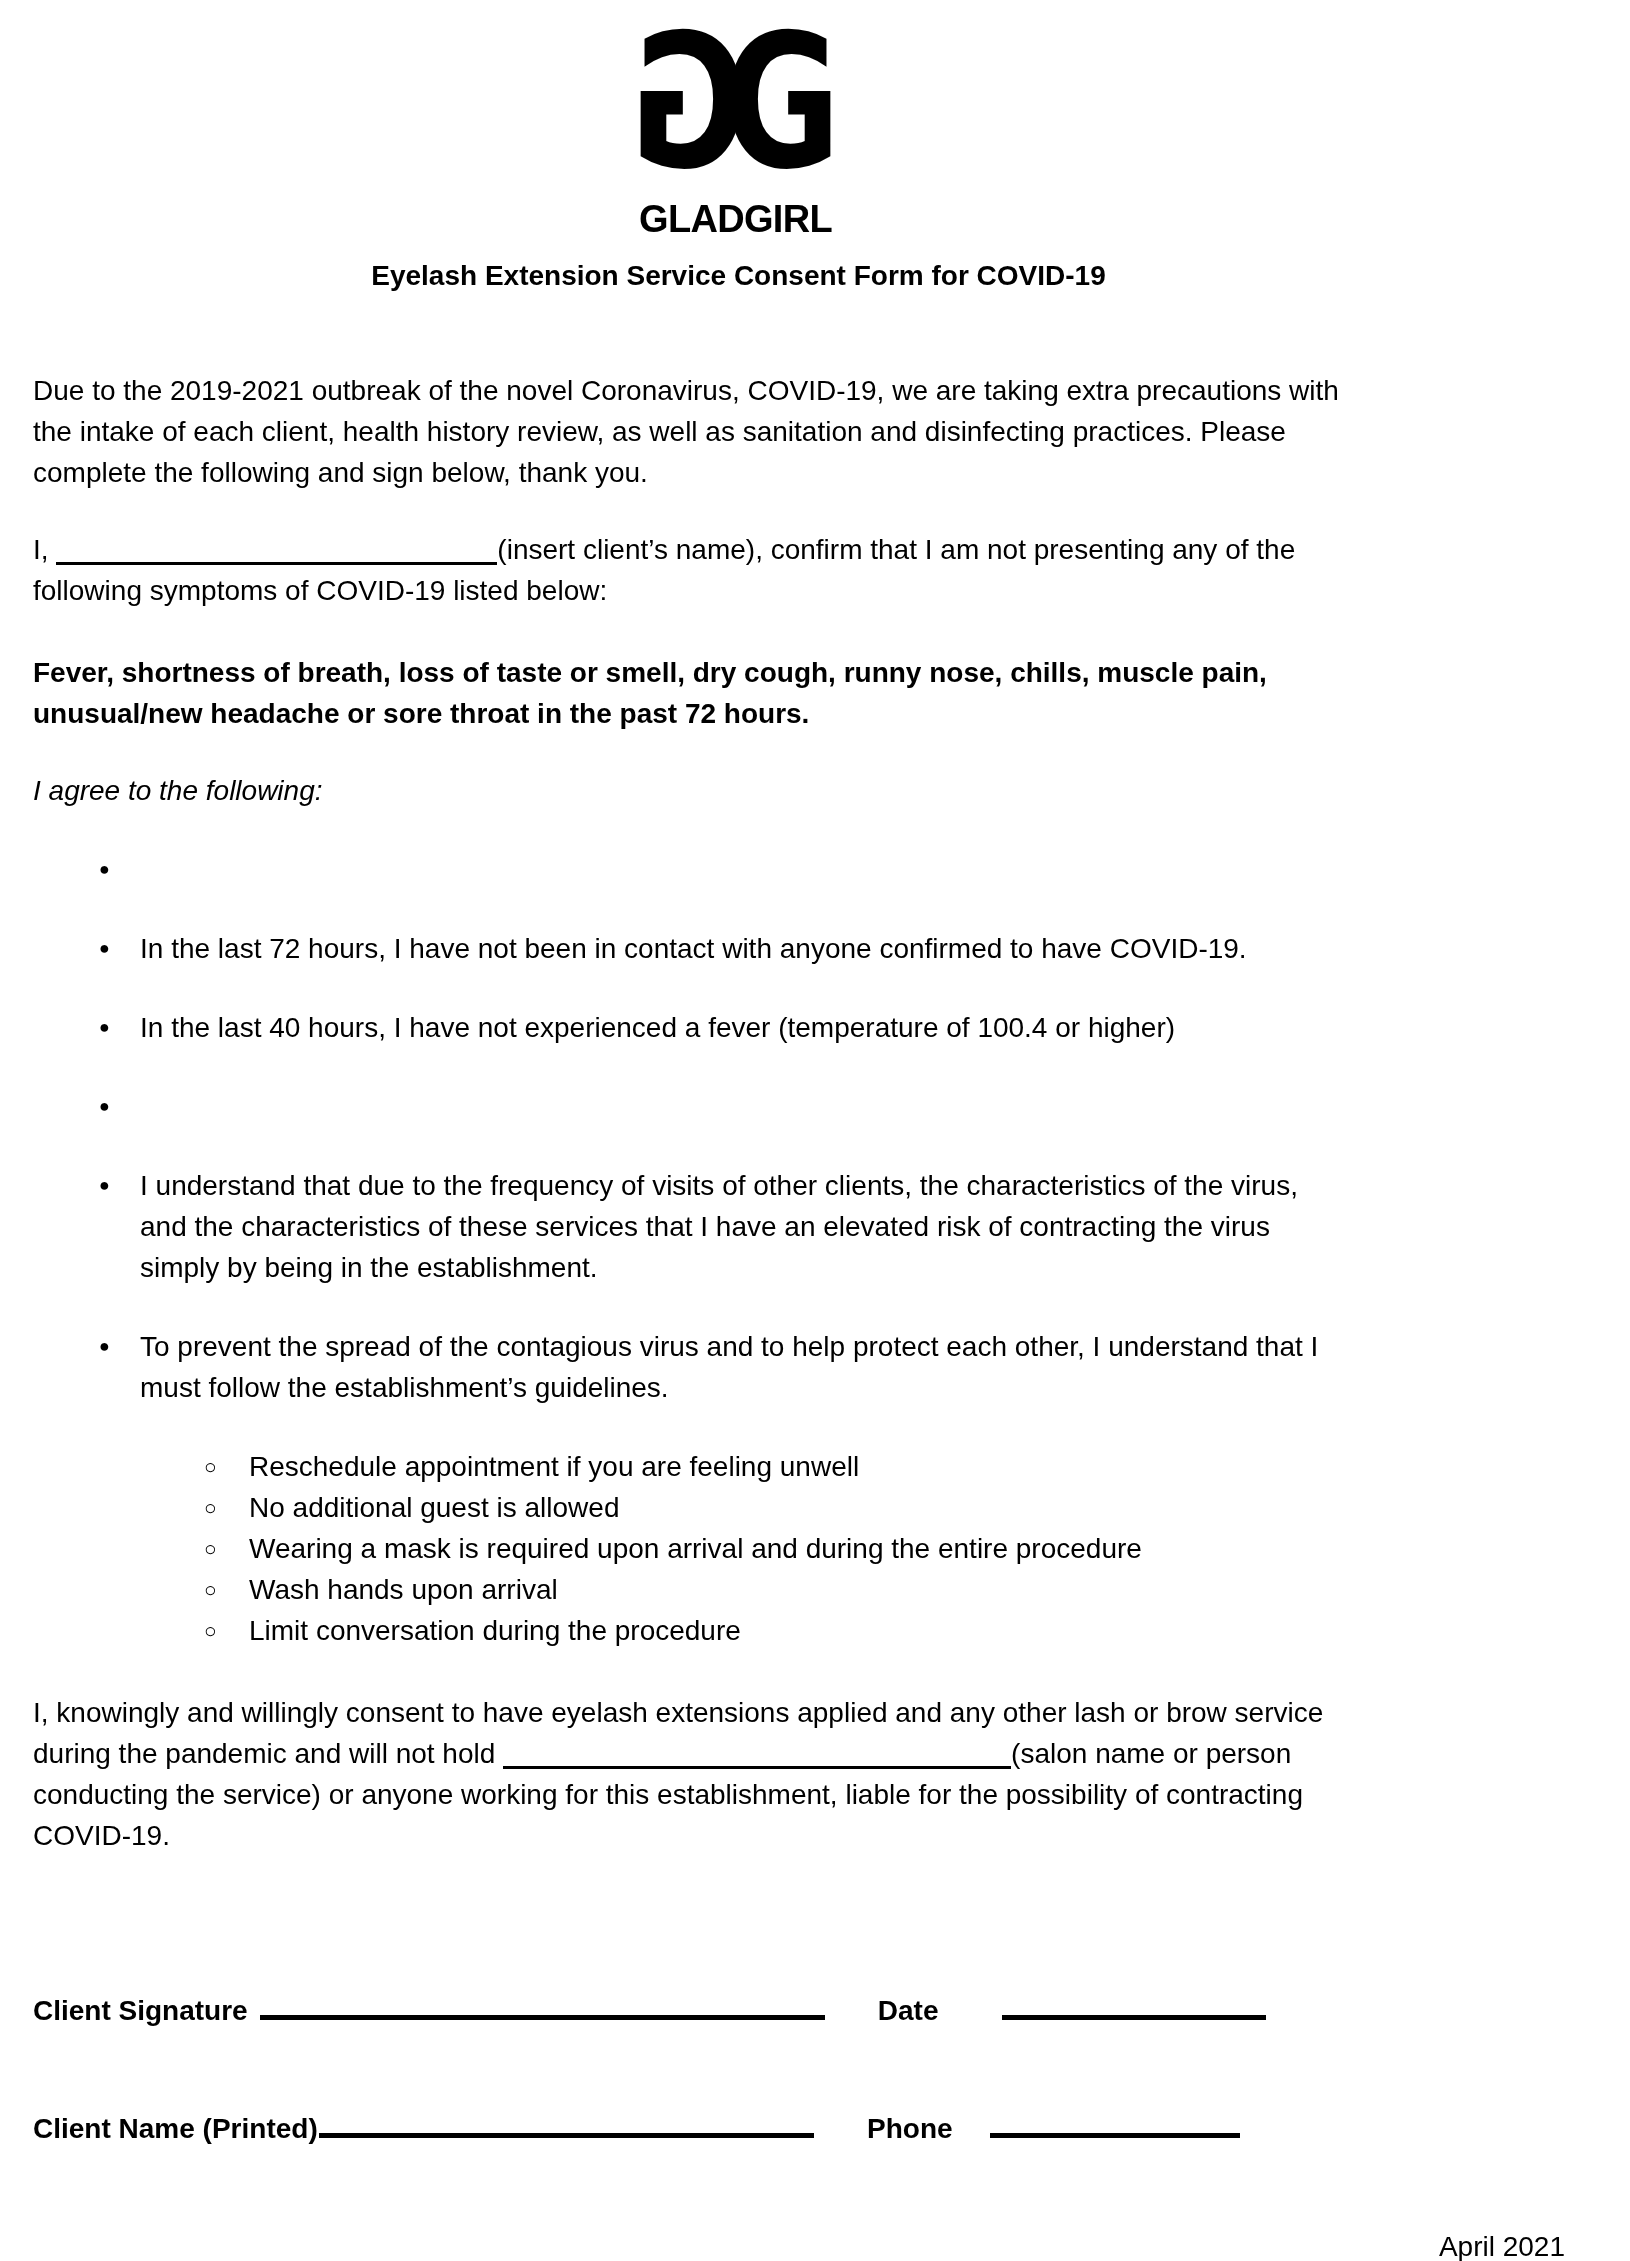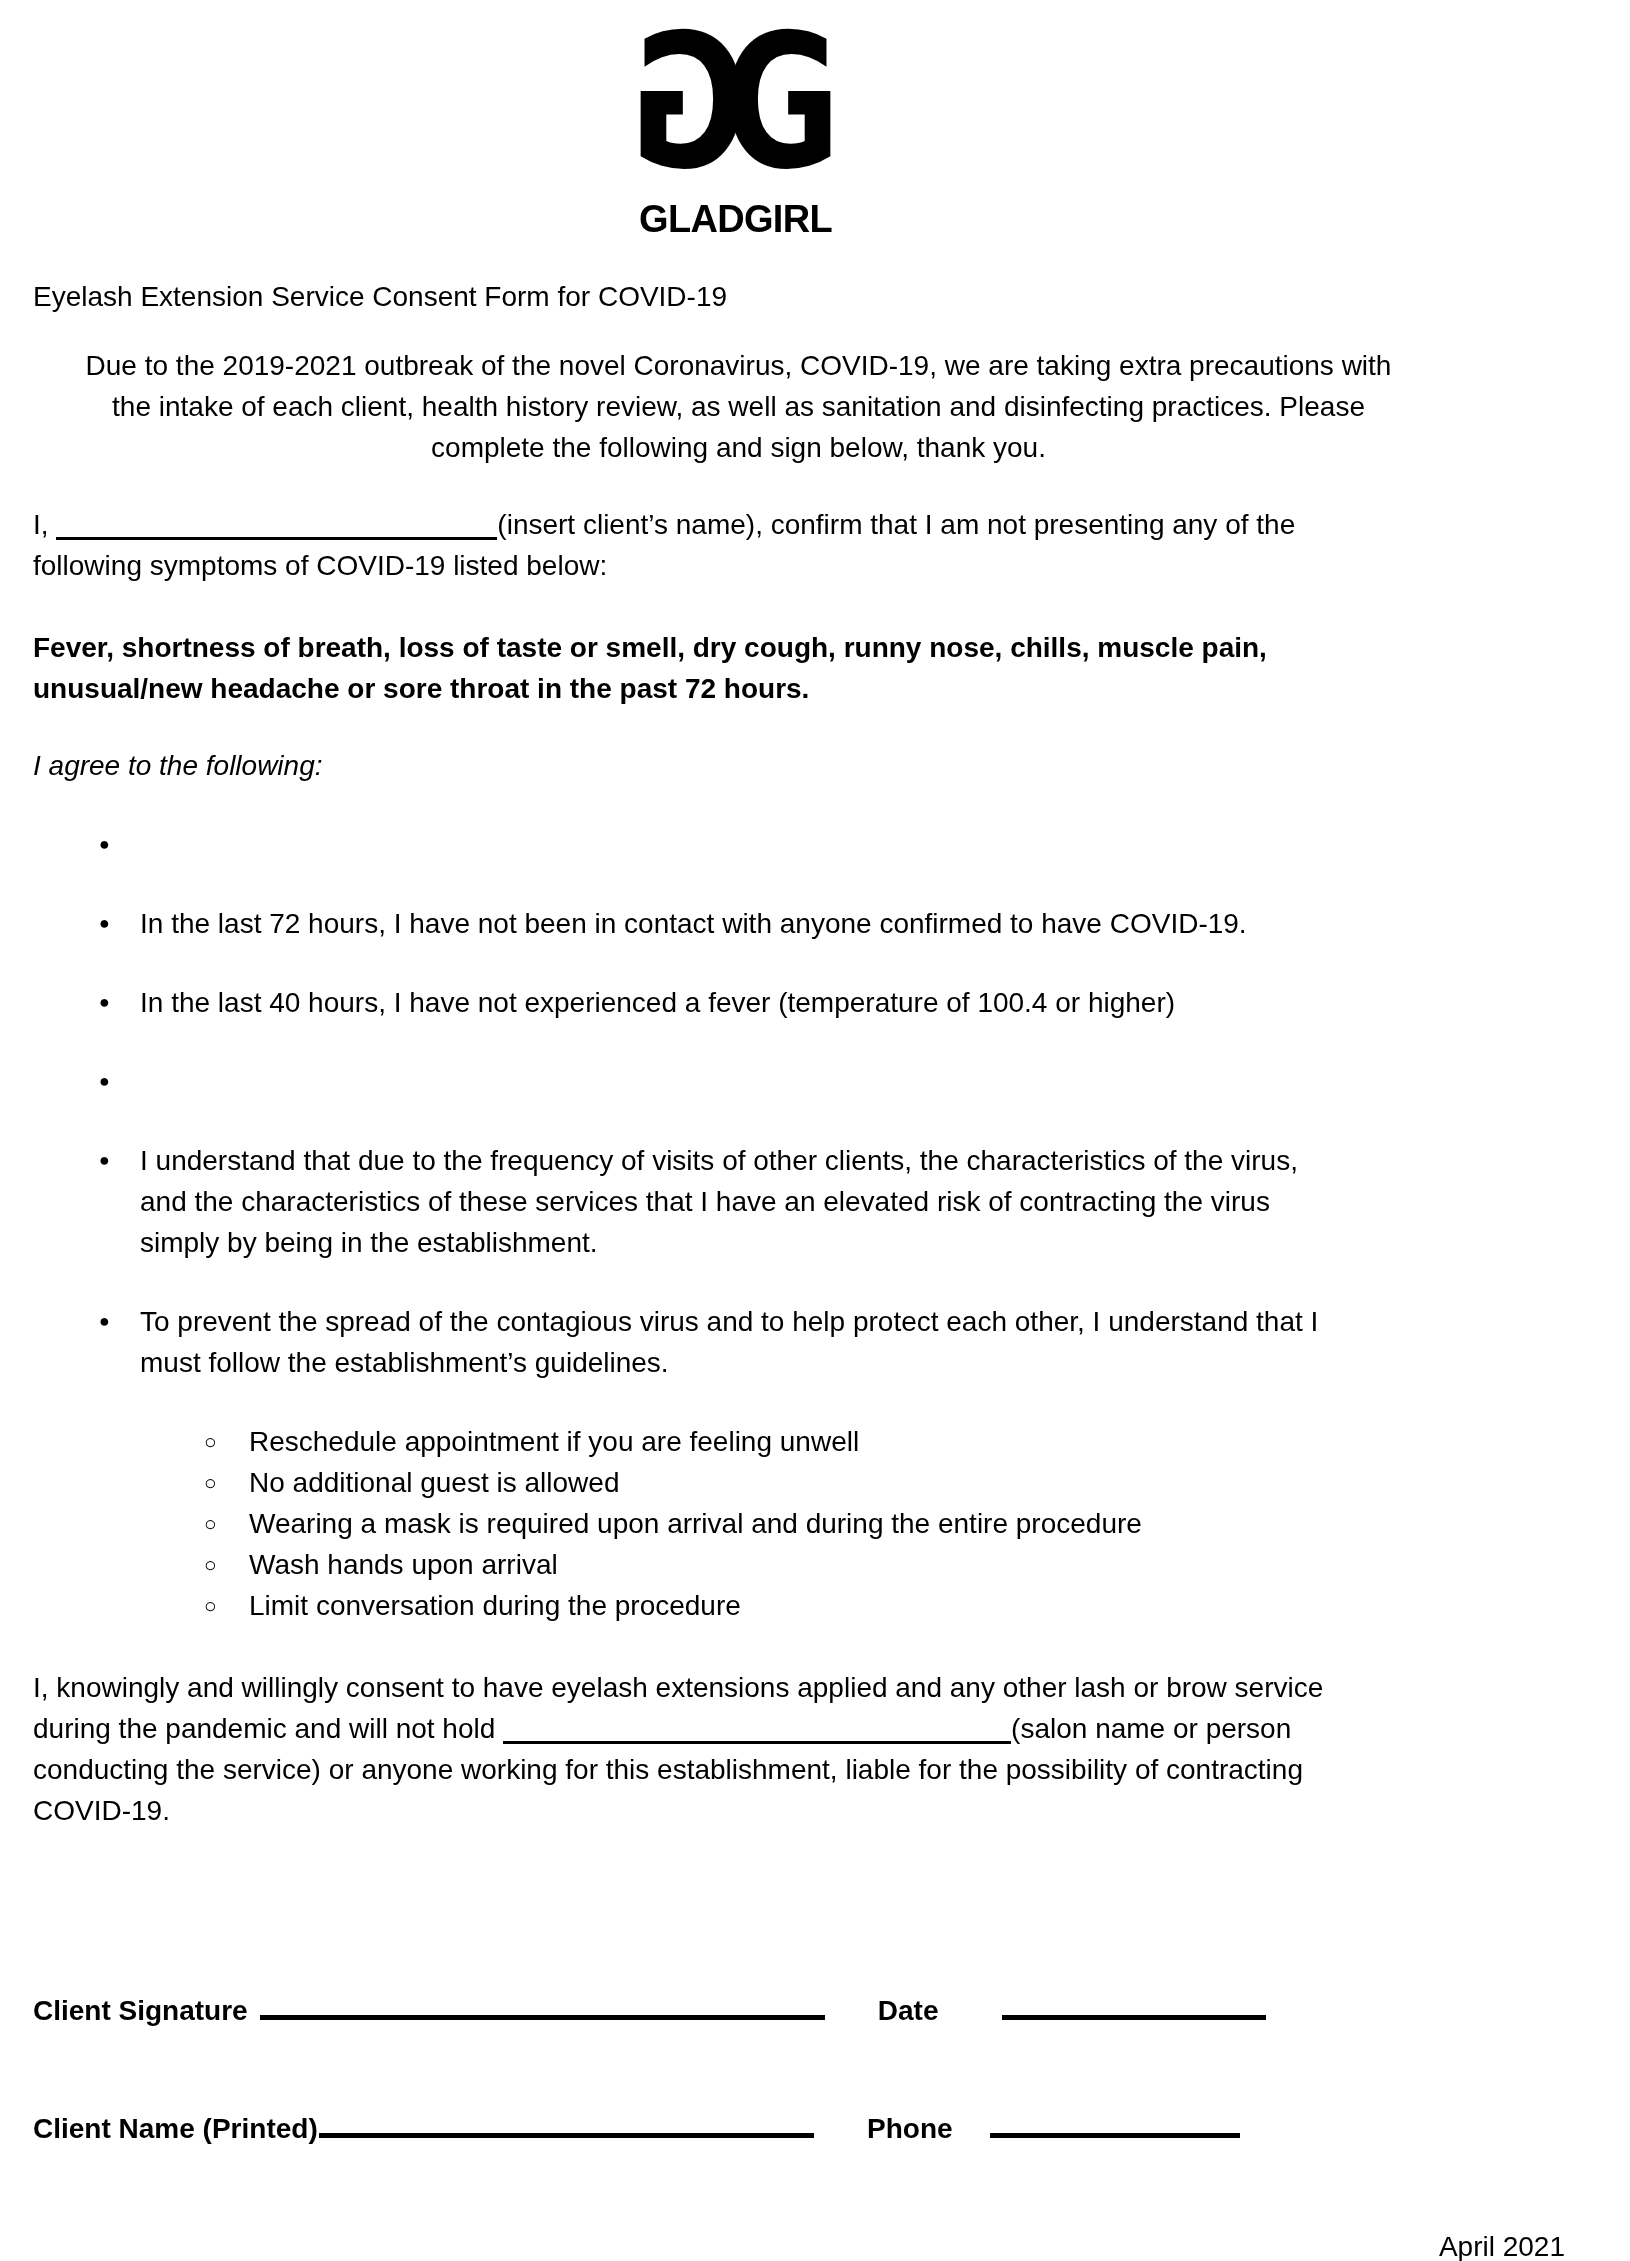--- a/index.html
+++ b/index.html
@@ -12,23 +12,23 @@
     overflow:hidden;
     font-family:"Liberation Sans", sans-serif;
     font-size:28px;
     line-height:41px;
     color:#000;
   }
   .pre{white-space:pre;}
   .bold{font-weight:bold;}
   .logo-wrap{width:213px;margin:20px 0 0 596px;text-align:center;}
   .brand{font-weight:bold;font-size:38px;line-height:40px;letter-spacing:-0.7px;margin-top:17px;}
-  .title{width:1411px;text-align:left;font-weight:normal;margin:37px 0 0 0;}
+  .title{width:1411px;text-align:center;font-weight:bold;margin:16px 0 0 0;}
   .para{width:1411px;margin:41px 0 0 0;}
-  .m-intro{margin-top:28px;text-align:center;}
+  .m-intro{margin-top:74px;}
   .m-confirm{margin-top:36px;}
   .m-agree{margin-top:36px;font-style:italic;}
   .blank{display:inline-block;border-bottom:3.6px solid #000;height:30px;vertical-align:-5.7px;}
   .blank-name{width:441px;}
   .blank-salon{width:508px;}
   .list{margin-top:0;}
   .li{display:flex;margin:38px 0 0 66px;width:1345px;}
   .li .mk{flex:none;width:41px;font-size:18px;line-height:41px;}
   .li2{display:flex;margin:0 0 0 171px;width:1208px;}
   .li2 .mk2{flex:none;width:45px;font-size:21px;line-height:41px;}

